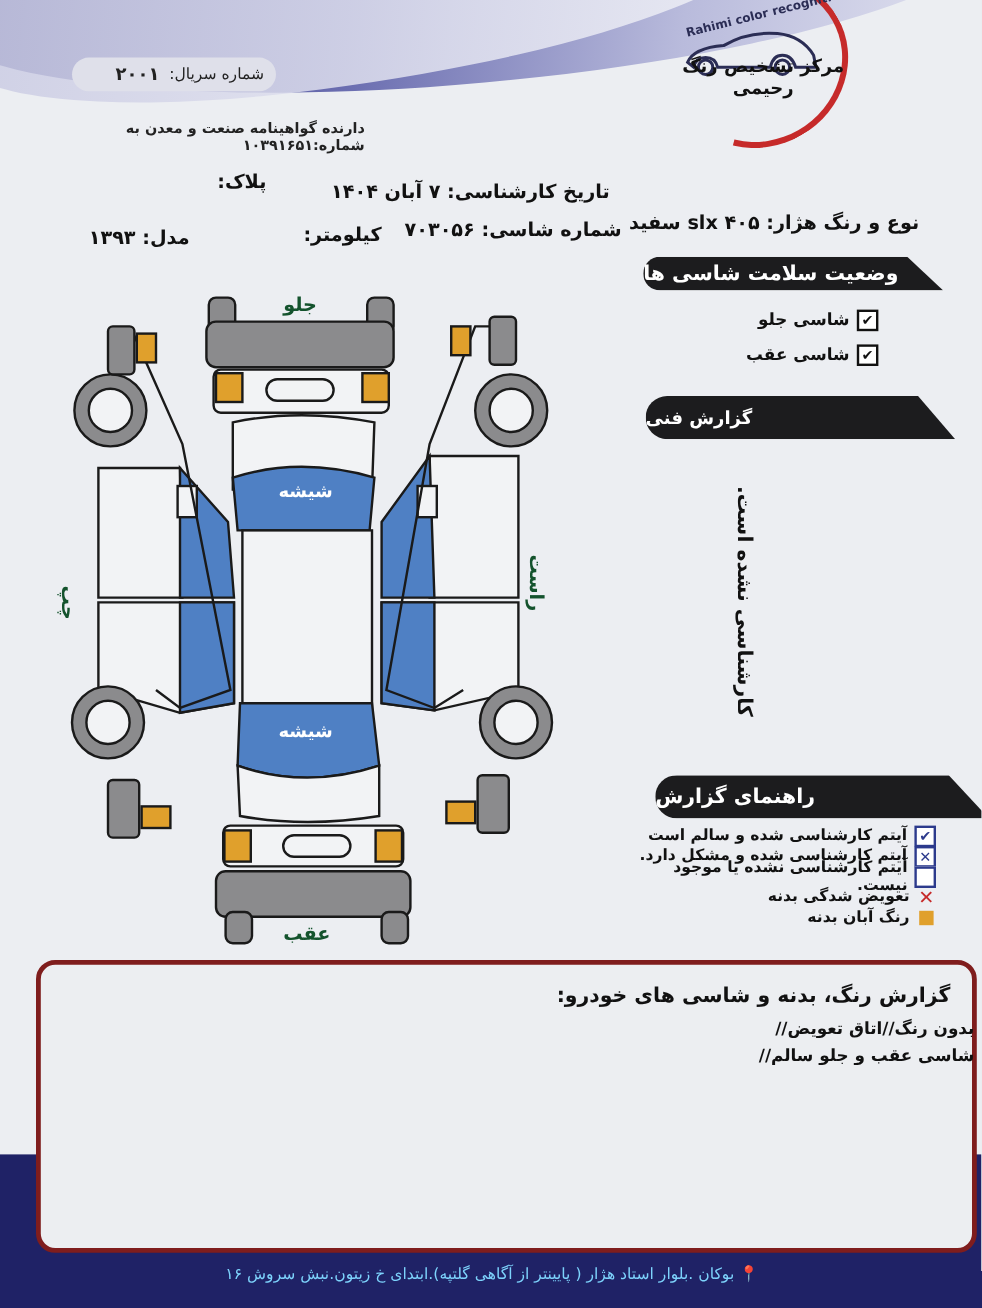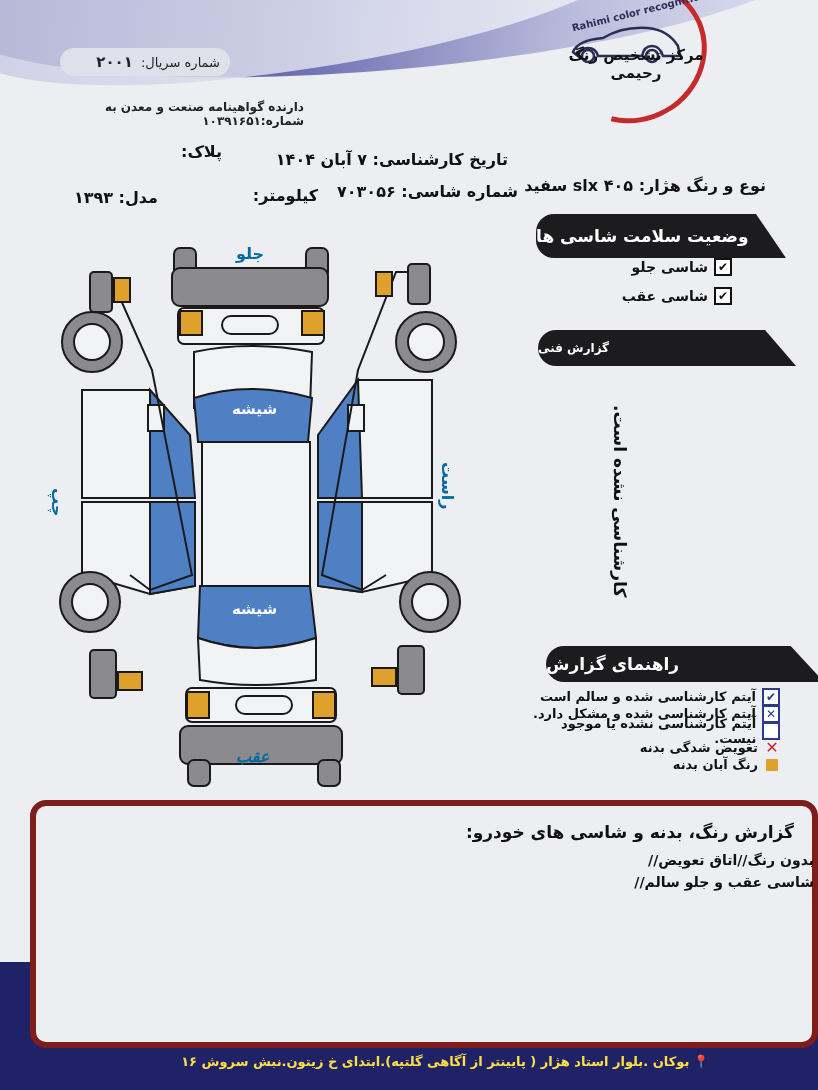--- a/index.html
+++ b/index.html
@@ -15,27 +15,27 @@
   .logo .en{position:absolute;left:22px;top:4px;font-size:10px;color:#2b2d55;font-weight:bold;transform:rotate(-14deg);white-space:nowrap;}
   .logo .fa{position:absolute;left:8px;top:44px;width:160px;text-align:center;direction:rtl;font-weight:bold;font-size:15px;color:#111;}
   .logo .car{position:absolute;left:20px;top:20px;}
   .line{position:absolute;direction:rtl;font-weight:bold;color:#111;font-size:16px;white-space:nowrap;}
   .pill{position:absolute;background:#1c1c1e;color:#fff;font-weight:bold;direction:rtl;display:flex;align-items:center;justify-content:flex-end;padding-right:22px;border-radius:18px 0 0 18px;clip-path:polygon(0 0,88% 0,100% 100%,0 100%);}
   .chk{position:absolute;direction:rtl;display:flex;align-items:center;gap:6px;font-weight:bold;font-size:14px;color:#111;}
   .box{width:14px;height:14px;border:2px solid #111;display:inline-flex;align-items:center;justify-content:center;font-size:12px;line-height:1;background:#fff;}
   .vert{position:absolute;left:610px;top:405px;writing-mode:vertical-rl;direction:rtl;font-weight:bold;font-size:17px;color:#111;}
   .legend{position:absolute;right:38px;top:688px;direction:rtl;font-weight:bold;font-size:13px;color:#111;width:260px;}
   .legend .row{display:flex;align-items:center;gap:6px;height:17px;}
-  .report{position:absolute;left:30px;top:800px;width:776px;height:236px;border:6px solid #7f1d1d;border-radius:16px;background:#eceef1;}
+  .report{position:absolute;left:30px;top:800px;width:776px;height:236px;border:4px solid #7f1d1d;border-radius:16px;background:#eceef1;}
   .report .title{position:absolute;right:18px;top:16px;direction:rtl;font-weight:bold;font-size:17px;color:#111;}
   .report .note{position:absolute;right:-2px;direction:rtl;font-weight:bold;font-size:14px;color:#111;}
   .footer{position:absolute;left:0;top:962px;width:818px;height:128px;background:#1f2266;z-index:0;}
-  .footer .addr{position:absolute;left:110px;top:92px;width:600px;direction:rtl;color:#fde047;font-weight:bold;font-size:13px;}
+  .footer .addr{position:absolute;left:110px;top:92px;width:600px;direction:rtl;text-align:center;color:#7dd3fc;font-weight:normal;font-size:13px;}
   .diagram{position:absolute;left:40px;top:230px;width:440px;height:570px;}
-  .lbl{position:absolute;color:#0369a1;font-weight:bold;direction:rtl;}
+  .lbl{position:absolute;color:#14532d;font-weight:bold;direction:rtl;}
 </style>
 </head>
 <body>
 
 <div class="page">
   <div class="wave1"></div>
   <div class="wave2"></div>
 
   <div class="serial">
     <span>شماره سریال:</span>
@@ -72,31 +72,31 @@
   </div>
   <div class="line" style="right:500px;top:186px;margin-left:15px;">
     <span>کیلومتر:</span>
     <span></span>
   </div>
   <div class="line" style="right:660px;top:188px;">
     <span>مدل:</span>
     <span>۱۳۹۳</span>
   </div>
 
-  <div class="pill" style="left:536px;top:214px;width:228px;height:44px;font-size:17px;">وضعیت سلامت شاسی ها</div>
+  <div class="pill" style="left:536px;top:214px;width:228px;height:28px;font-size:17px;">وضعیت سلامت شاسی ها</div>
   <div class="chk" style="right:86px;top:258px;">
     <span class="box">✔</span>
     <span>شاسی جلو</span>
   </div>
   <div class="chk" style="right:86px;top:287px;">
     <span class="box">✔</span>
     <span>شاسی عقب</span>
   </div>
 
-  <div class="pill" style="left:538px;top:330px;width:236px;height:36px;font-size:12px;">گزارش فنی</div>
+  <div class="pill" style="left:538px;top:330px;width:236px;height:36px;font-size:15px;">گزارش فنی</div>
   <div class="vert">کارشناسی نشده است.</div>
 
   <div class="pill" style="left:546px;top:646px;width:256px;height:36px;font-size:17px;">راهنمای گزارش</div>
   <div class="legend">
     <div class="row">
       <span class="box" style="color:#2c3a8c;border-color:#2c3a8c;">✔</span>
       <span>آیتم کارشناسی شده و سالم است</span>
     </div>
     <div class="row">
       <span class="box" style="color:#2c3a8c;border-color:#2c3a8c;">✕</span>
@@ -172,21 +172,21 @@
         <rect x="74" y="48" width="16" height="24" fill="#e0a02c"></rect>
         <rect x="368" y="34" width="22" height="40" rx="4" fill="#8b8b8d"></rect>
         <rect x="336" y="42" width="16" height="24" fill="#e0a02c"></rect>
         <rect x="50" y="420" width="26" height="48" rx="4" fill="#8b8b8d"></rect>
         <rect x="78" y="442" width="24" height="18" fill="#e0a02c"></rect>
         <rect x="358" y="416" width="26" height="48" rx="4" fill="#8b8b8d"></rect>
         <rect x="332" y="438" width="24" height="18" fill="#e0a02c"></rect>
       </g>
     </svg>
     <div class="lbl" style="left:196px;top:14px;font-size:16px;">جلو</div>
-    <div class="lbl" style="left:196px;top:517px;font-size:16px;font-style:italic;">عقب</div>
+    <div class="lbl" style="left:196px;top:538px;font-size:16px;">عقب</div>
     <div class="lbl" style="left:398px;top:232px;font-size:16px;writing-mode:vertical-rl;">راست</div>
     <div class="lbl" style="left:8px;top:258px;font-size:16px;writing-mode:vertical-rl;">چپ</div>
     <div class="lbl" style="left:192px;top:170px;font-size:15px;color:#fff;">شیشه</div>
     <div class="lbl" style="left:192px;top:370px;font-size:15px;color:#fff;">شیشه</div>
   </div>
 
   <div class="footer">
     <div class="addr">
       <span>📍</span>
       <span>بوکان .بلوار استاد هژار ( پایینتر از آگاهی گلتپه).ابتدای خ زیتون.نبش سروش ۱۶</span>

